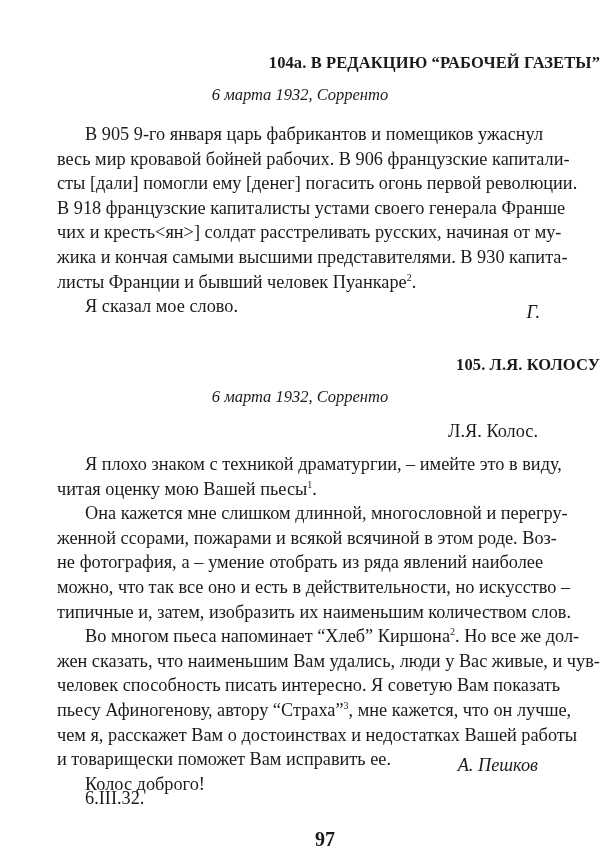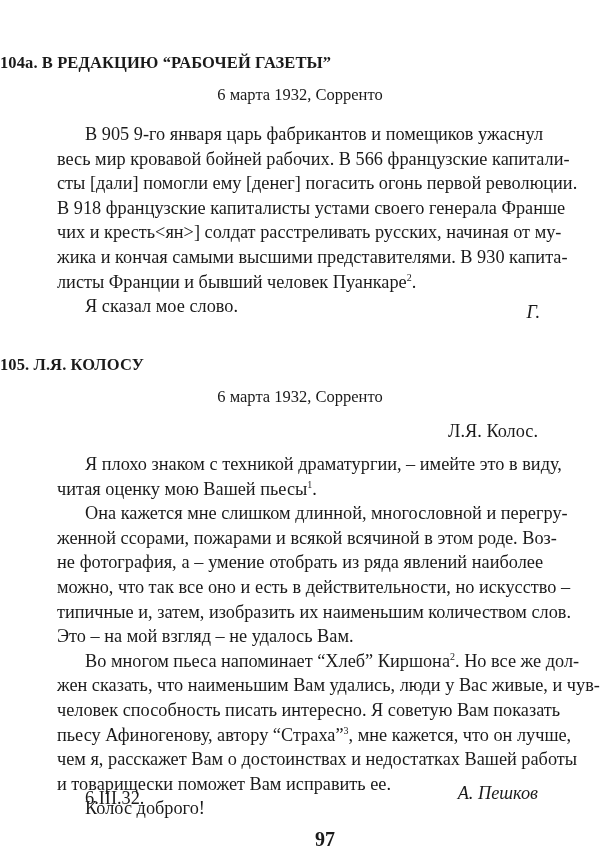--- a/index.html
+++ b/index.html
@@ -16,29 +16,30 @@
       color: #1a1a1a;
     }
     .page {
       position: absolute;
       left: 0; top: 0;
       width: 600px; height: 866px;
     }
     .heading {
       position: absolute;
       left: 0; width: 600px;
-      text-align: left;
+      text-align: right;
       font-weight: bold;
       font-size: 16.5px;
       letter-spacing: 0.1px;
     }
     .dateline {
       position: absolute;
       left: 0; width: 600px;
       text-align: center;
+      font-style: italic;
       font-size: 16.5px;
     }
     .body-block {
       position: absolute;
       left: 57px;
       width: 486px;
       font-size: 18.3px;
       line-height: 24.6px;
     }
     .line {
@@ -85,21 +86,21 @@
 </head>
 <body>
 
 <div class="page">
 
   <div class="heading" style="top:53px;">104а. В РЕДАКЦИЮ “РАБОЧЕЙ ГАЗЕТЫ”</div>
   <div class="dateline" style="top:85px;">6 марта 1932, Сорренто</div>
 
   <div class="body-block" style="top:122px;">
     <span class="line indent">В 905 9-го января царь фабрикантов и помещиков ужаснул</span>
-    <span class="line">весь мир кровавой бойней рабочих. В 566 французские капитали-</span>
+    <span class="line">весь мир кровавой бойней рабочих. В 906 французские капитали-</span>
     <span class="line">сты [дали] помогли ему [денег] погасить огонь первой революции.</span>
     <span class="line">В 918 французские капиталисты устами своего генерала Франше</span>
     <span class="line">чих и кресть&lt;ян&gt;] солдат расстреливать русских, начиная от му-</span>
     <span class="line">жика и кончая самыми высшими представителями. В 930 капита-</span>
     <span class="line last"><span>листы Франции и бывший человек Пуанкаре</span><sup>2</sup><span>.</span></span>
     <span class="line last indent">Я сказал мое слово.</span>
   </div>
 
   <div class="sign-right sign-italic" style="top:302px; right:60px;">Г.</div>
 
@@ -110,30 +111,29 @@
 
   <div class="body-block" style="top:452px;">
     <span class="line indent">Я плохо знаком с техникой драматургии, – имейте это в виду,</span>
     <span class="line last"><span>читая оценку мою Вашей пьесы</span><sup>1</sup>.</span>
 
     <span class="line indent">Она кажется мне слишком длинной, многословной и перегру-</span>
     <span class="line">женной ссорами, пожарами и всякой всячиной в этом роде. Воз-</span>
     <span class="line">не фотография, а – умение отобрать из ряда явлений наиболее</span>
     <span class="line">можно, что так все оно и есть в действительности, но искусство –</span>
     <span class="line">типичные и, затем, изобразить их наименьшим количеством слов.</span>
-    <span class="line last">Это – на мой взгляд – не удалось Вам.</span>
 
     <span class="line indent"><span>Во многом пьеса напоминает “Хлеб” Киршона</span><sup>2</sup><span>. Но все же дол-</span></span>
     <span class="line">жен сказать, что наименьшим Вам удались, люди у Вас живые, и чув-</span>
     <span class="line">человек способность писать интересно. Я советую Вам показать</span>
     <span class="line"><span>пьесу Афиногенову, автору “Страха”</span><sup>3</sup><span>, мне кажется, что он лучше,</span></span>
     <span class="line">чем я, расскажет Вам о достоинствах и недостатках Вашей работы</span>
     <span class="line last">и товарищески поможет Вам исправить ее.</span>
 
     <span class="line last indent">Колос доброго!</span>
   </div>
 
-  <div class="sign-right sign-italic" style="top:755px; right:62px;margin-top:28px;">А. Пешков</div>
+  <div class="sign-right sign-italic" style="top:755px; right:62px;">А. Пешков</div>
 
   <div class="date-short" style="top:788px;">6.III.32.</div>
 
   <div class="page-number" style="top:828px;">97</div>
 </div>
 
 </body></html>

